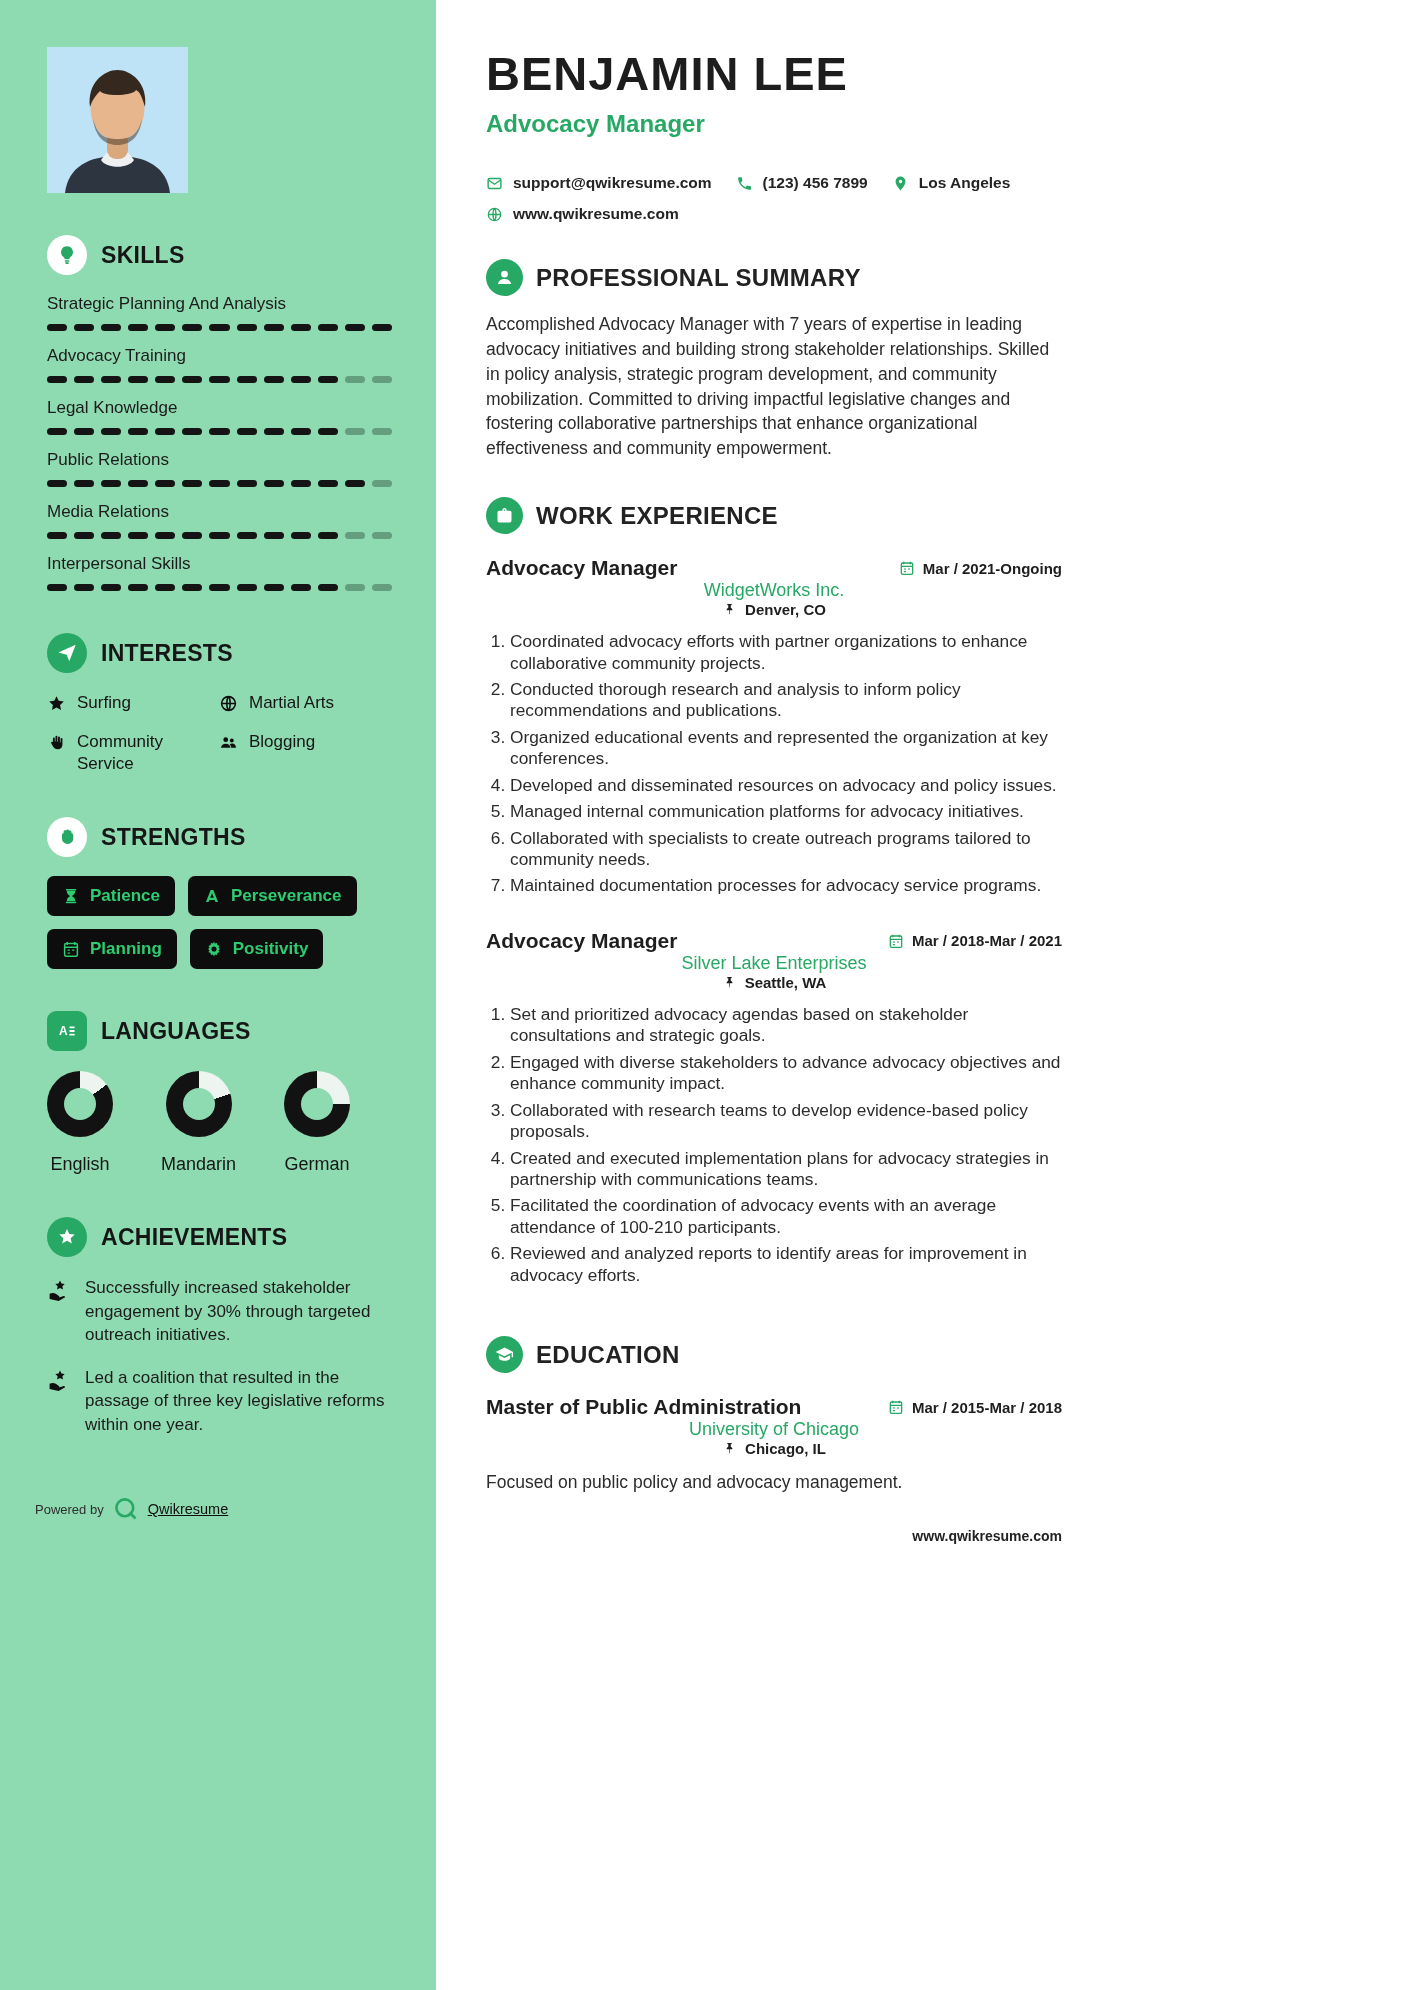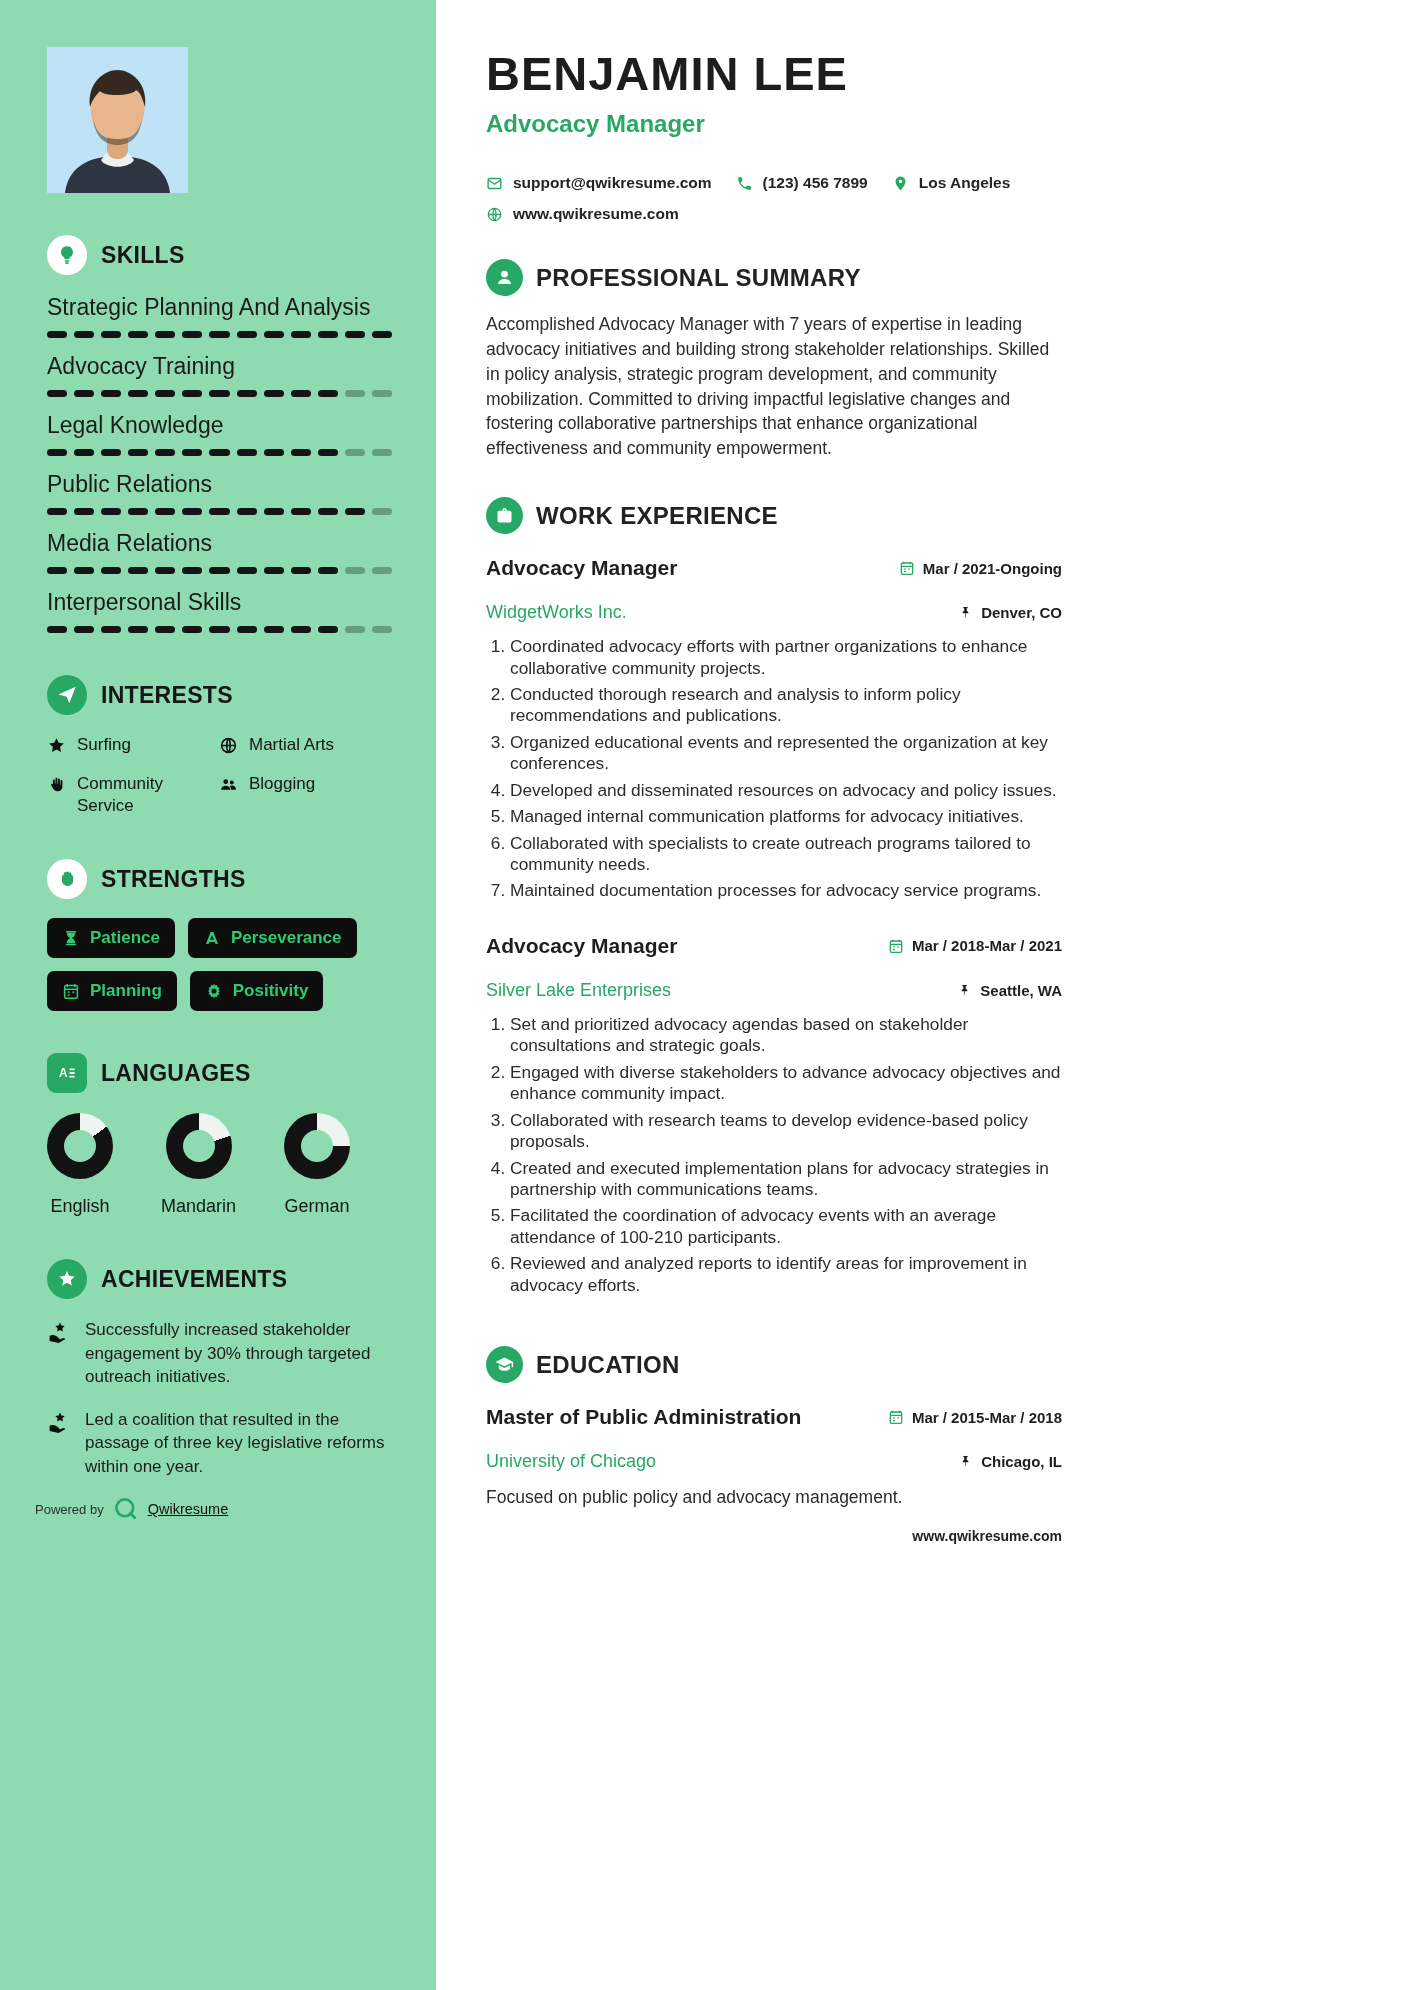--- a/index.html
+++ b/index.html
@@ -19,21 +19,21 @@
   .side-sec{ margin-top:42px; }
   .side-head{ display:flex; align-items:center; gap:14px; margin-bottom:19px; }
   .side-icon{ width:40px; height:40px; border-radius:50%; display:flex; align-items:center; justify-content:center; flex:none; }
   .side-icon svg{ width:22px; height:22px; }
   .side-icon.white{ background:#ffffff; color:var(--accent); }
   .side-icon.green{ background:var(--accent); color:#fff; }
   .side-icon.square{ background:var(--accent); color:#fff; border-radius:9px; }
   .side-title{ font-size:23px; font-weight:800; color:#161616; letter-spacing:.3px; }
 
   .skill{ margin-bottom:15px; }
-  .skill-label{ font-size:23px; font-weight:500; color:#1b1b1b; margin-bottom:10px; }
+  .skill-label{ font-size:17px; font-weight:500; color:#1b1b1b; margin-bottom:10px; }
   .skill-bar{ display:flex; gap:7px; }
   .dash{ flex:1; height:7px; border-radius:4px; background:rgba(15,40,28,.34); }
   .dash.on{ background:#141414; }
 
   .interests{ display:grid; grid-template-columns:172px 1fr; row-gap:17px; }
   .interest{ display:flex; gap:11px; align-items:flex-start; font-size:17px; font-weight:500; color:#151515; line-height:1.3; }
   .interest .icn{ width:19px; height:19px; color:#0f0f0f; flex:none; margin-top:2px; }
 
   .pills{ display:flex; flex-wrap:wrap; gap:13px; }
   .pill{ display:flex; align-items:center; gap:10px; background:var(--pill-bg); color:var(--pill-text);
@@ -77,21 +77,21 @@
 
   .summary{ margin-top:16px; font-size:17.5px; line-height:1.42; color:var(--body); }
 
   .job{ margin-top:22px; }
   .job + .job{ margin-top:32px; }
   .job-head{ display:flex; justify-content:space-between; align-items:center; }
   .job-title{ font-size:21px; font-weight:700; color:#1e1e1e; }
   .job-meta{ display:flex; align-items:center; gap:8px; font-size:15px; font-weight:700; color:#1e1e1e; white-space:nowrap; }
   .job-meta .icn{ width:16px; height:16px; color:var(--accent); flex:none; }
   .job-meta.loc .icn{ width:15px; height:15px; color:#1e1e1e; }
-  .job-sub{ display:flex; justify-content:space-between; align-items:center; margin-top:22px; }
+  .job-sub{ display:flex; justify-content:center; align-items:center; margin-top:0;flex-direction:column; }
   .company{ font-size:18px; font-weight:500; color:var(--accent); }
   .bullets{ margin-top:13px; padding-left:24px; }
   .bullets li{ font-size:17.3px; line-height:1.24; color:var(--body); margin-bottom:5px; }
   .edu-note{ margin-top:15px; font-size:17.5px; color:var(--body); }
 
   .main-footer{ position:absolute; top:1528px; right:345px; font-size:14px; font-weight:700; color:#222; cursor:pointer; }
 
   .icn{ display:inline-flex; }
   .icn svg{ width:100%; height:100%; }
 </style>

